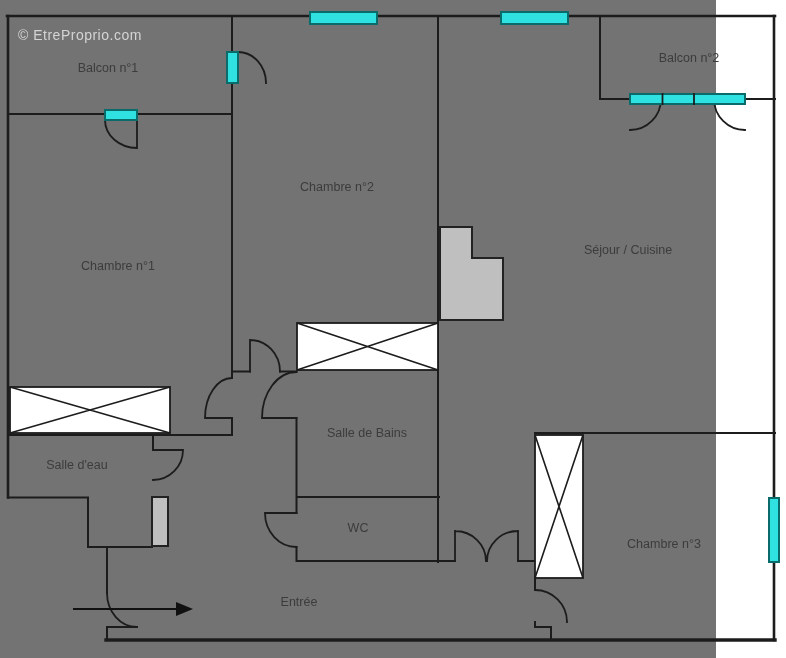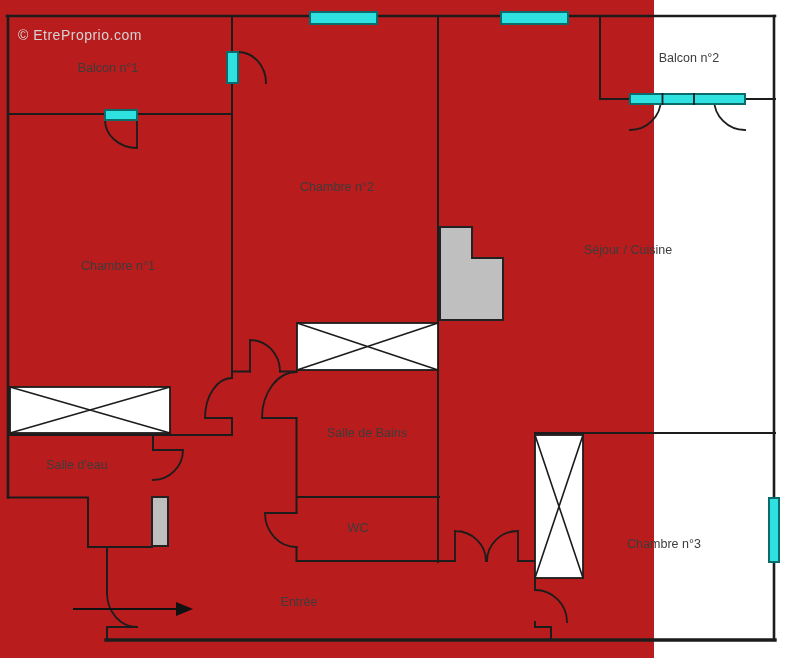--- a/index.html
+++ b/index.html
@@ -1,17 +1,17 @@
 <!DOCTYPE html>
 <html><head>
 <meta charset="utf-8">
 <style>
   html,body{margin:0;padding:0;background:#ffffff;}
   body{width:786px;height:658px;overflow:hidden;font-family:"Liberation Sans", sans-serif;}
-  #plan-wrap{position:relative;width:654px;height:658px;background:#b91c1c;}
+  #plan-wrap{position:relative;width:716px;height:658px;background:#737373;}
   svg{display:block;}
   .wall{fill:none;stroke:#1c1c1c;stroke-width:2;stroke-linecap:square;}
   .wall-outer{stroke-width:2.6;}
   .wall-bottom{stroke-width:3.4;}
   .door{fill:none;stroke:#1c1c1c;stroke-width:1.8;stroke-linecap:square;}
   .wardrobe{fill:#ffffff;stroke:#1c1c1c;stroke-width:1.8;}
   .wardrobe-x{fill:none;stroke:#1c1c1c;stroke-width:1.6;}
   .win{stroke-width:2;}
   .grayblock{stroke-width:2;}
   .room-label{font-size:12.5px;fill:#3c3c3c;text-anchor:middle;}

